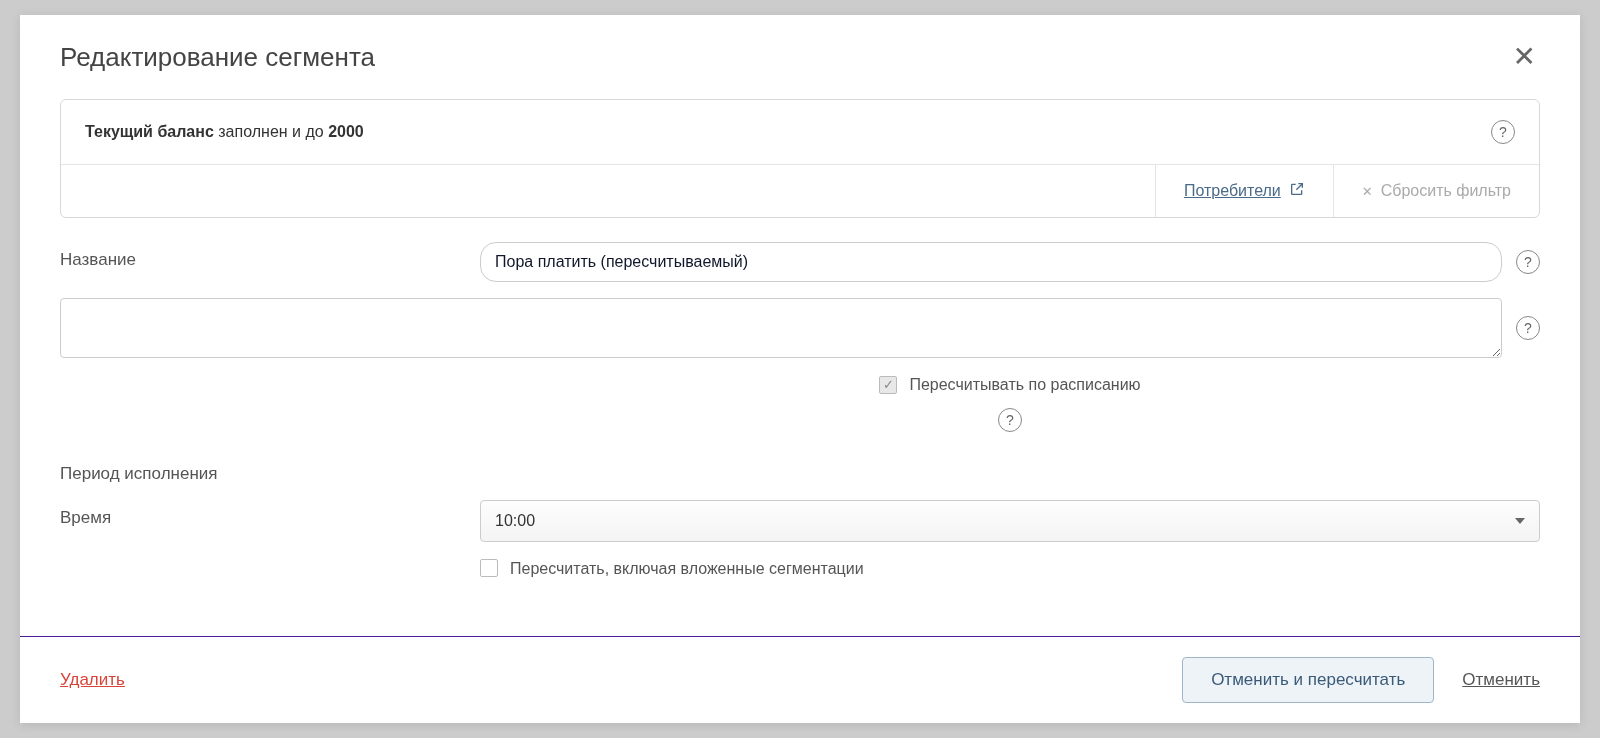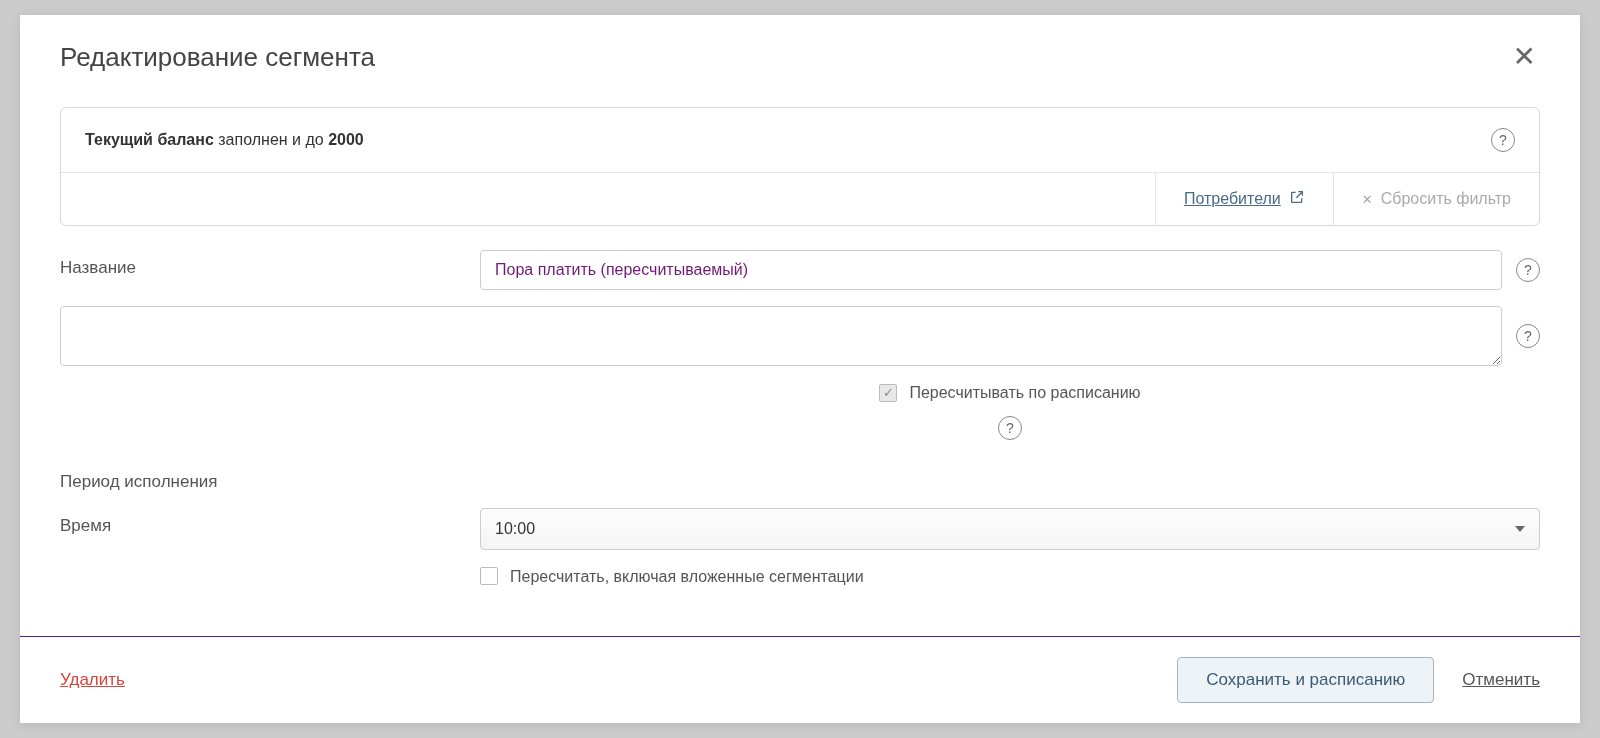--- a/index.html
+++ b/index.html
@@ -37,21 +37,20 @@
       font-size: 28px;
       color: #666;
       cursor: pointer;
       line-height: 1;
       padding: 4px;
     }
     .modal-body {
       flex: 1;
       padding: 8px 40px;
       overflow: auto;
-      margin-top: 8px;
     }
     .filter-box {
       border: 1px solid #d8d8d8;
       border-radius: 6px;
       margin-bottom: 24px;
     }
     .filter-summary {
       padding: 20px 24px;
       display: flex;
       justify-content: space-between;
@@ -112,24 +111,24 @@
     .form-control-wrap {
       flex: 1;
       display: flex;
       align-items: center;
       gap: 14px;
     }
     .input-text {
       flex: 1;
       height: 40px;
       border: 1px solid #ccc;
-      border-radius: 4px;
+      border-radius: 16px;
       padding: 0 14px;
       font-size: 16px;
-      color: #701a75;
+      color: #0f172a;
       background: #fff;
     }
     .textarea {
       flex: 1;
       height: 60px;
       border: 1px solid #ccc;
       border-radius: 4px;
       padding: 8px 14px;
       font-size: 16px;
       resize: both;
@@ -309,17 +308,17 @@
     <div class="checkbox-row">
       <span class="cb"></span>
       <span class="cb-label">Пересчитать, включая вложенные сегментации</span>
     </div>
 
   </div>
 
   <div class="modal-footer">
     <span class="delete-link">Удалить</span>
     <div class="footer-right">
-      <button class="btn-primary">Сохранить и расписанию</button>
+      <button class="btn-primary">Отменить и пересчитать</button>
       <span class="cancel-link">Отменить</span>
     </div>
   </div>
 </div>
 
 </body></html>

